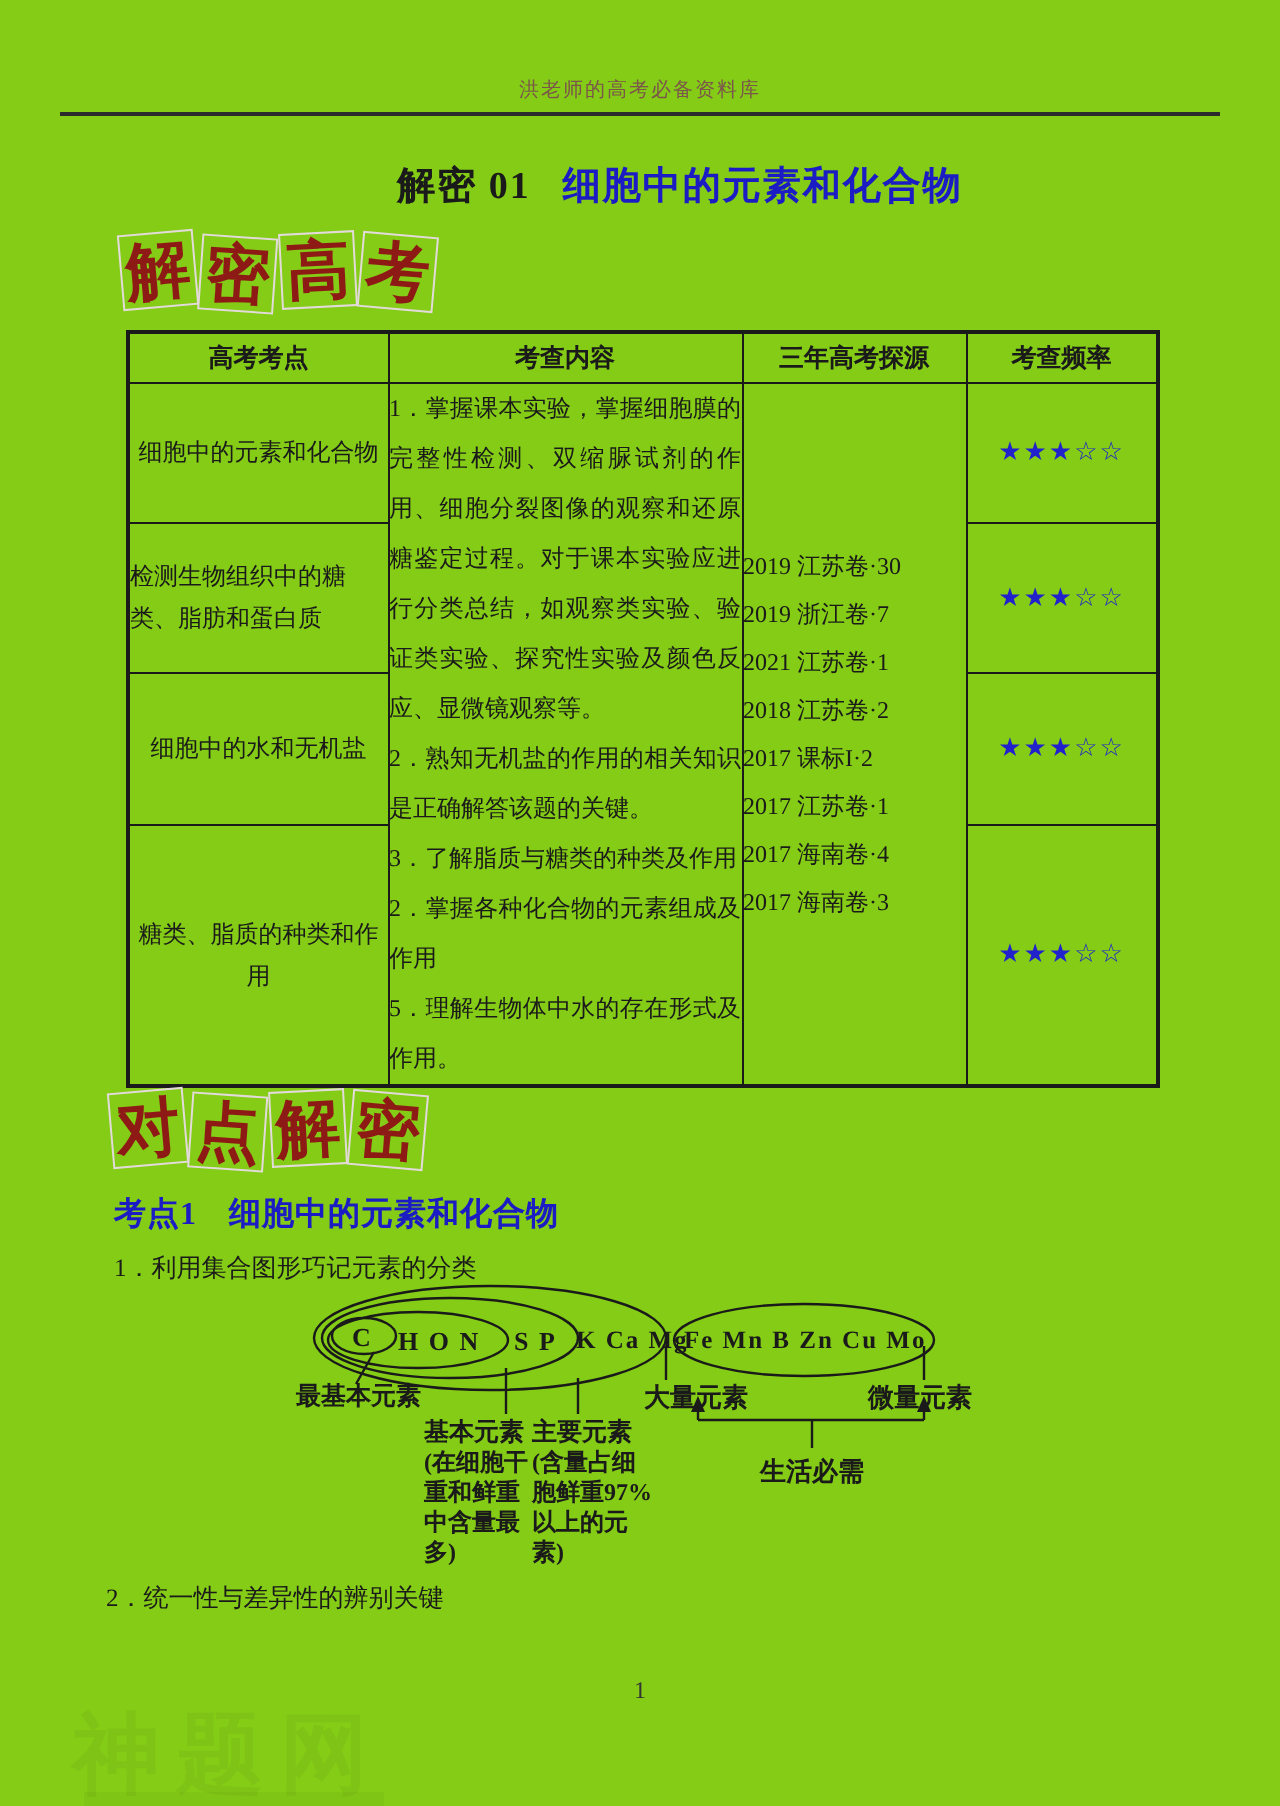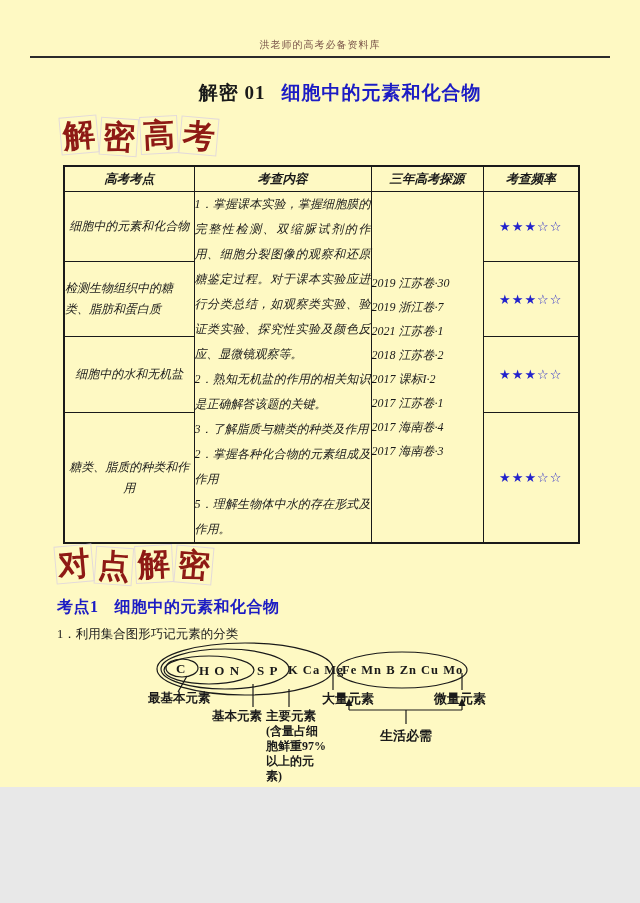--- a/index.html
+++ b/index.html
@@ -1,18 +1,18 @@
 <!DOCTYPE html>
 <html><head>
 <meta charset="utf-8">
 <style>
   html,body { margin:0; padding:0; background:#e8e8e8; }
   .page {
-    position:relative; width:640px; height:787px; margin:0 auto;
-    background:#fef9c3; overflow:hidden;
+    position:relative; width:640px; height:903px; margin:0 auto;
+    background:#84cc16; overflow:hidden;
     font-family:"Liberation Serif", serif; color:#1a1a1a;
   }
   
   .site-header {
     position:absolute; top:38px; left:0; width:640px;
     text-align:center; font-size:10px; letter-spacing:1px; color:#7b564a;
   }
   .header-rule {
     position:absolute; top:56px; left:30px; width:580px;
     border-top:2px solid #2b2b2b; height:0;
@@ -35,21 +35,21 @@
   .stamp .ch:nth-child(3){ transform:rotate(-3deg); }
   .stamp .ch:nth-child(4){ transform:rotate(5deg) translateY(1px); }
   .stamp1 { top:116px; left:60px; }
   .stamp2 { top:545px; left:55px; }
   
   .exam-table {
     position:absolute; top:165px; left:63px; width:515px;
     border-collapse:collapse; table-layout:fixed;
     border:2px solid #1a1a1a; font-size:12px;
   }
-  .exam-table th, .exam-table td { border:1px solid #1a1a1a; padding:0;font-style:italic; }
+  .exam-table th, .exam-table td { border:1px solid #1a1a1a; padding:0; }
   .exam-table th { height:20px; font-size:12.5px; font-weight:bold; text-align:center; padding:2px 0; }
   .topic-cell { text-align:center; line-height:21px; padding:2px 5px; vertical-align:middle; }
   .topic-left { text-align:left; padding-left:8px; }
   .content-cell { vertical-align:top; padding:4px 8px 0 8px; }
   .content-cell p { margin:0; line-height:25px; text-align:justify; }
   .sources-cell { vertical-align:middle; padding-left:12px; }
   .sources-cell div { line-height:24px; white-space:nowrap; }
   .stars-cell {
     text-align:center; vertical-align:middle; color:#2222cc;
     font-size:13px; letter-spacing:1px; font-family:"DejaVu Sans", sans-serif;
@@ -178,20 +178,21 @@
       </g>
     </svg>
     <div class="dg dg-el" style="left:38px; top:21px;">C</div>
     <div class="dg dg-el" style="left:61px; top:23px;">H O N</div>
     <div class="dg dg-el" style="left:119px; top:23px;">S P</div>
     <div class="dg dg-el" style="left:150px; top:23px; font-size:12.5px;">K Ca Mg</div>
     <div class="dg dg-el" style="left:204px; top:23px; font-size:12.5px;">Fe Mn B Zn Cu Mo</div>
 
     <div class="dg" style="left:10px; top:50px; font-size:12.5px;">最基本元素</div>
     <div class="dg" style="left:74px; top:68px; font-size:12.5px;">基本元素</div>
+    <div class="dg dg-desc" style="left:74px; top:84px; width:53px;">(在细胞干重和鲜重中含量最多)</div>
     <div class="dg" style="left:128px; top:68px; font-size:12.5px;">主要元素</div>
     <div class="dg dg-desc" style="left:128px; top:84px; width:63px;">(含量占细胞鲜重97%以上的元素)</div>
     <div class="dg" style="left:184px; top:50px;">大量元素</div>
     <div class="dg" style="left:296px; top:50px;">微量元素</div>
     <div class="dg" style="left:242px; top:87px;">生活必需</div>
   </div>
 
   <div class="item-line item-2">2．统一性与差异性的辨别关键</div>
 
   <div class="page-num">1</div>

